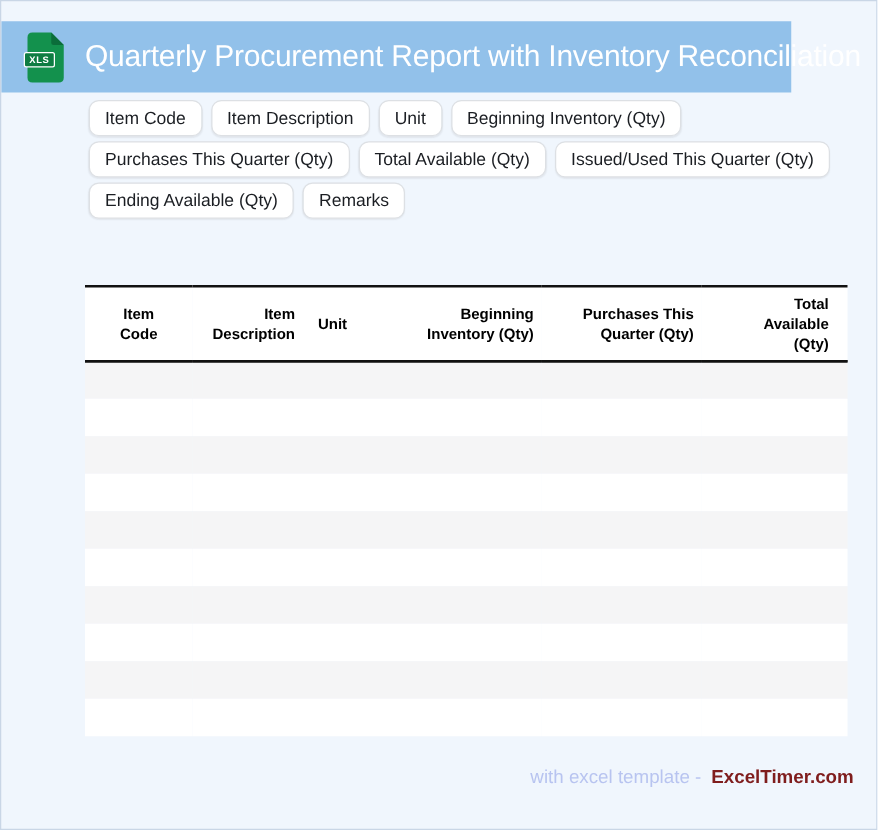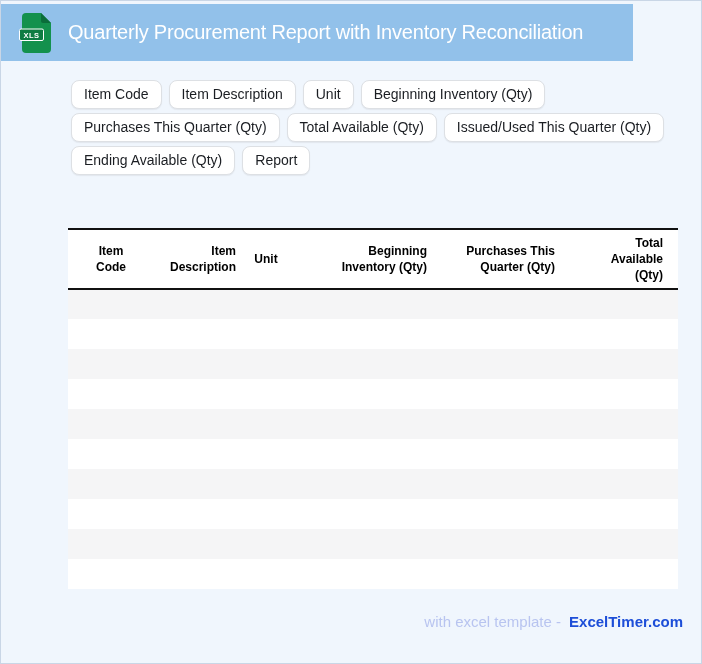--- a/index.html
+++ b/index.html
@@ -11,33 +11,33 @@
     width: 702px;
     height: 664px;
     background: #f0f6fd;
     border: 1px solid #c9d6e6;
     overflow: hidden;
   }
 
   
   .topbar {
     position: absolute;
-    left: 0; top: 3px;
+    left: 0; top: 16px;
     width: 632px;
     height: 57px;
     background: #92c1ea;
     display: flex;
     align-items: center;
     padding-left: 17px;
   }
   .xls-icon { flex: 0 0 auto; display: block; }
   .topbar-title {
     margin-left: 14px;
     color: #ffffff;
-    font-size: 20px;
+    font-size: 24px;
     font-weight: 400;
     letter-spacing: -0.2px;
     white-space: nowrap;
   }
 
   
   .chips {
     position: absolute;
     left: 70px;
     top: 79px;
@@ -95,21 +95,21 @@
     top: 612px;
     width: 612px;
     text-align: right;
     font-size: 15px;
     color: #b8c4f0;
     white-space: nowrap;
   }
   .footer .brand {
     margin-left: 8px;
     font-weight: bold;
-    color: #1d4ed8;
+    color: #7f1d1d;
     cursor: pointer;
   }
 </style>
 </head>
 <body>
 
 <div class="canvas">
 
   <header class="topbar">
     <svg class="xls-icon" width="36" height="42" viewBox="0 0 36 42" aria-hidden="true">
@@ -123,21 +123,21 @@
 
   <div class="chips">
     <span class="chip">Item Code</span>
     <span class="chip">Item Description</span>
     <span class="chip">Unit</span>
     <span class="chip">Beginning Inventory (Qty)</span>
     <span class="chip">Purchases This Quarter (Qty)</span>
     <span class="chip">Total Available (Qty)</span>
     <span class="chip">Issued/Used This Quarter (Qty)</span>
     <span class="chip">Ending Available (Qty)</span>
-    <span class="chip">Report</span>
+    <span class="chip">Remarks</span>
   </div>
 
   <table class="sheet">
     <thead>
       <tr>
         <th class="c1">Item Code</th>
         <th class="c2">Item Description</th>
         <th class="c3">Unit</th>
         <th class="c4">Beginning Inventory (Qty)</th>
         <th class="c5">Purchases This Quarter (Qty)</th>

